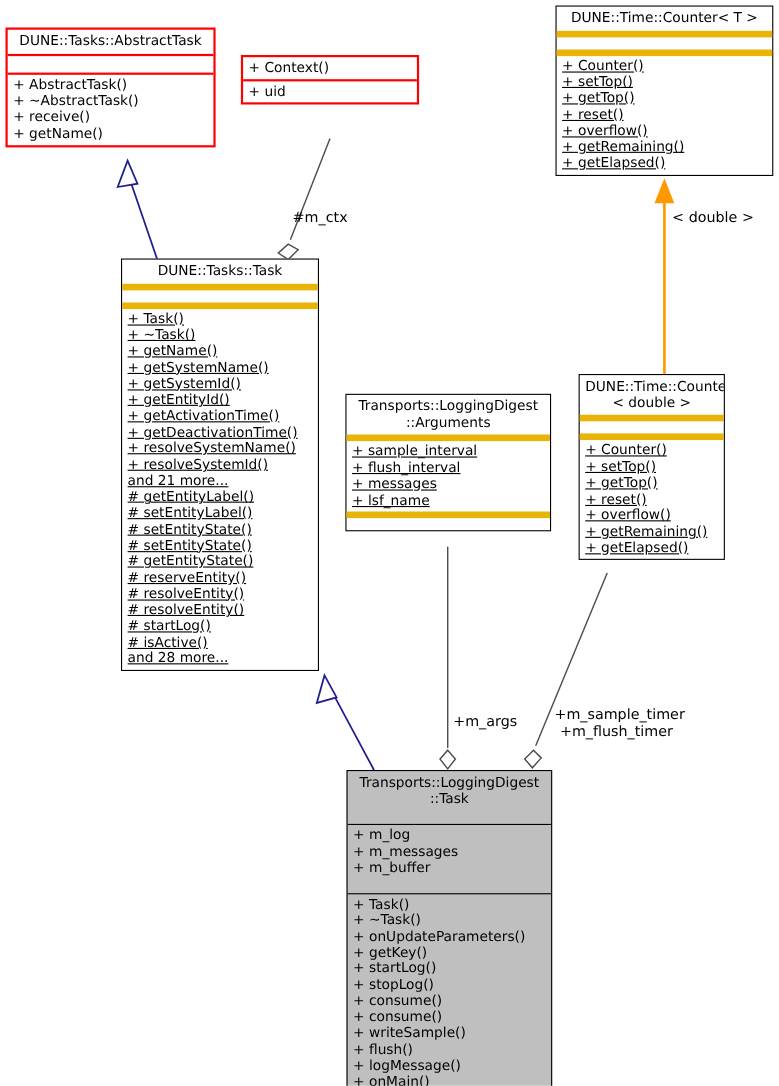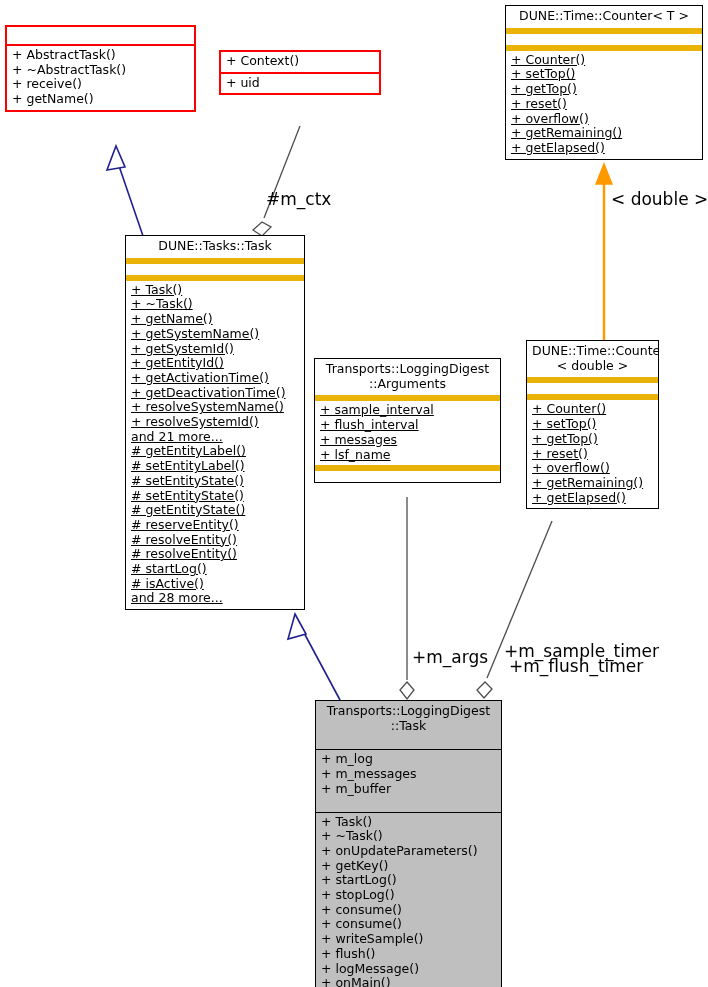--- a/index.html
+++ b/index.html
@@ -54,21 +54,21 @@
   .sect.title {
     text-align: center;
     padding-top: 3px;
     padding-bottom: 4px;
   }
   .sect.body { text-align: left; }
   .sect.empty { min-height: 17px; }
   .sect .row { white-space: pre; }
   .edge-label {
     position: absolute;
-    font-size: 17px;
+    font-size: 13px;
     line-height: 14.6px;
     color: #000000;
     white-space: pre;
     z-index: 6;
   }
   svg.links {
     position: absolute;
     left: 0; top: 0;
     width: 708px;
     height: 987px;
@@ -108,20 +108,21 @@
       <polygon points="407,682 414,690 407,699 400,690" fill="#ffffff" stroke="#4d4d4d" stroke-width="1.3"></polygon>
     </g>
 
     <g>
       <line x1="552" y1="521" x2="487" y2="678" stroke="#4d4d4d" stroke-width="1.3"></line>
       <polygon points="485,682 492,689 484,698 477,690" fill="#ffffff" stroke="#4d4d4d" stroke-width="1.3"></polygon>
     </g>
   </svg>
 
   <div class="uml-box red" style="left:5px; top:25px; width:191px;">
+    <div class="sect title">DUNE::Tasks::AbstractTask</div>
     <div class="sect body empty">
       <div class="row"></div>
     </div>
     <div class="sect body">
       <div class="row">+ AbstractTask()</div>
       <div class="row">+ ~AbstractTask()</div>
       <div class="row">+ receive()</div>
       <div class="row">+ getName()</div>
     </div>
   </div>
@@ -142,21 +143,21 @@
       <div class="row">+ Counter()</div>
       <div class="row">+ setTop()</div>
       <div class="row">+ getTop()</div>
       <div class="row">+ reset()</div>
       <div class="row">+ overflow()</div>
       <div class="row">+ getRemaining()</div>
       <div class="row">+ getElapsed()</div>
     </div>
   </div>
 
-  <div class="uml-box black" style="left:110px; top:235px; width:180px;margin-left:15px;">
+  <div class="uml-box black" style="left:110px; top:235px; width:180px;">
     <div class="sect title">DUNE::Tasks::Task</div>
     <div class="sect body empty"></div>
     <div class="sect body">
       <div class="row">+ Task()</div>
       <div class="row">+ ~Task()</div>
       <div class="row">+ getName()</div>
       <div class="row">+ getSystemName()</div>
       <div class="row">+ getSystemId()</div>
       <div class="row">+ getEntityId()</div>
       <div class="row">+ getActivationTime()</div>

